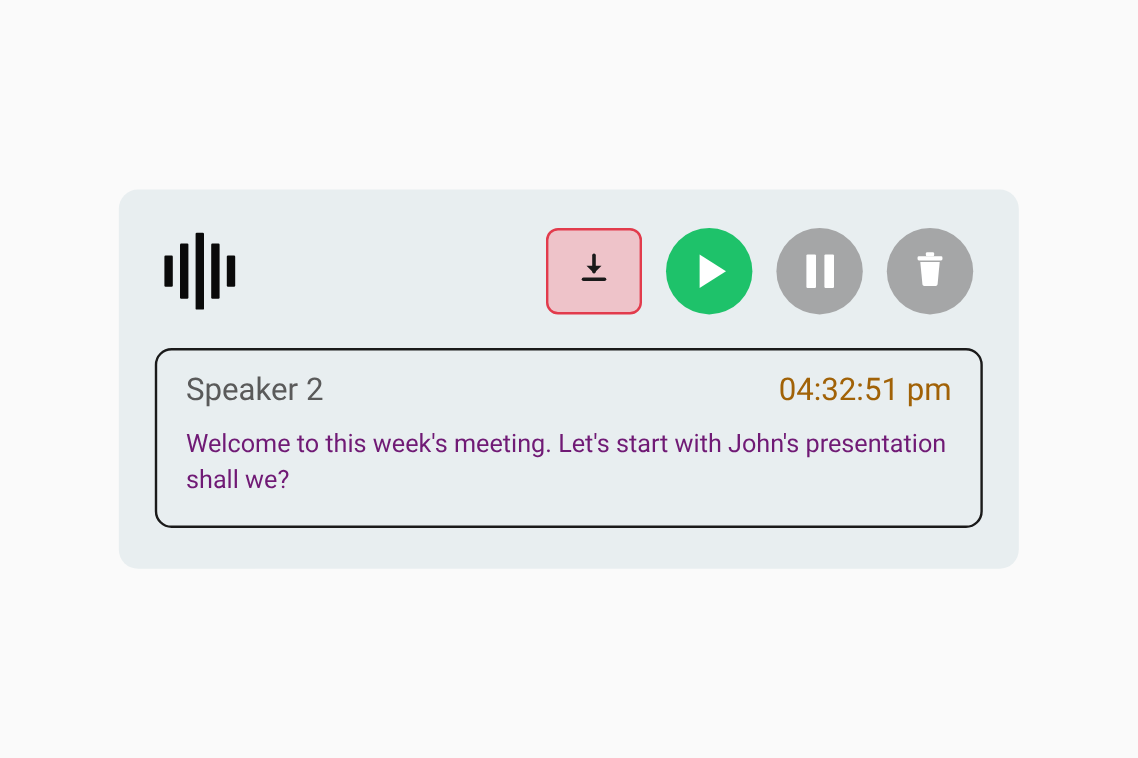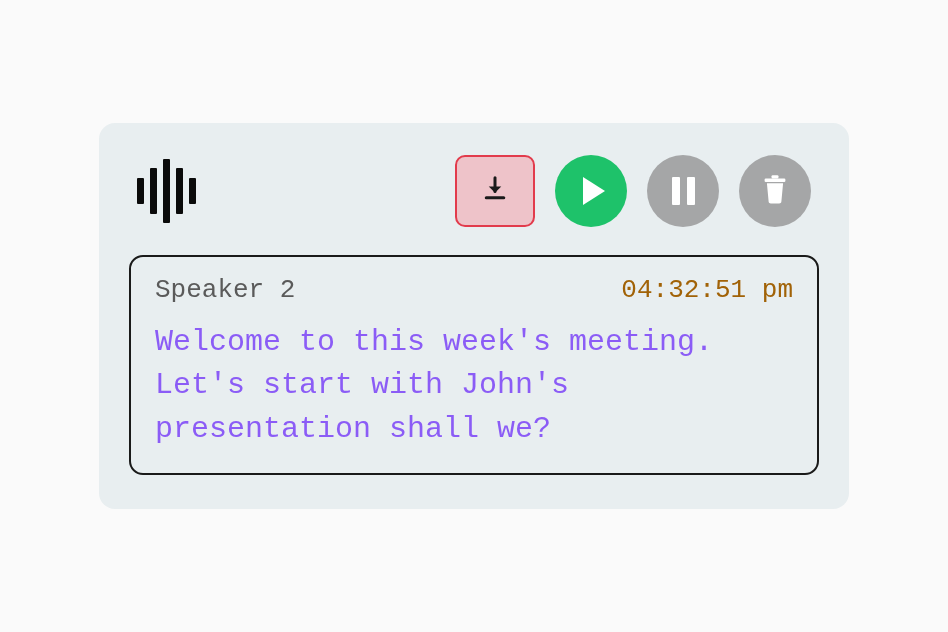--- a/index.html
+++ b/index.html
@@ -14,21 +14,20 @@
       height: 632px;
       display: flex;
       align-items: center;
       justify-content: center;
     }
     .card {
       background: #e8eef0;
       border-radius: 16px;
       padding: 32px 30px 34px 30px;
       width: 750px;
-      font-family: Liberation Mono, monospace;
     }
     .top-row {
       display: flex;
       align-items: center;
       justify-content: space-between;
       margin-bottom: 28px;
       padding: 0 8px;
     }
     .waveform-icon {
       display: flex;
@@ -120,22 +119,22 @@
     }
     .speaker {
       font-size: 26px;
       color: #5a5a5a;
     }
     .timestamp {
       font-size: 26px;
       color: #a16207;
     }
     .transcript-text {
-      font-size: 30px;
-      color: #8b5cf6;
+      font-size: 21px;
+      color: #701a75;
       line-height: 1.45;
     }
   </style>
 </head>
 <body>
 
 <div class="card">
   <div class="top-row">
     <div class="waveform-icon">
       <div class="bar b1"></div>

